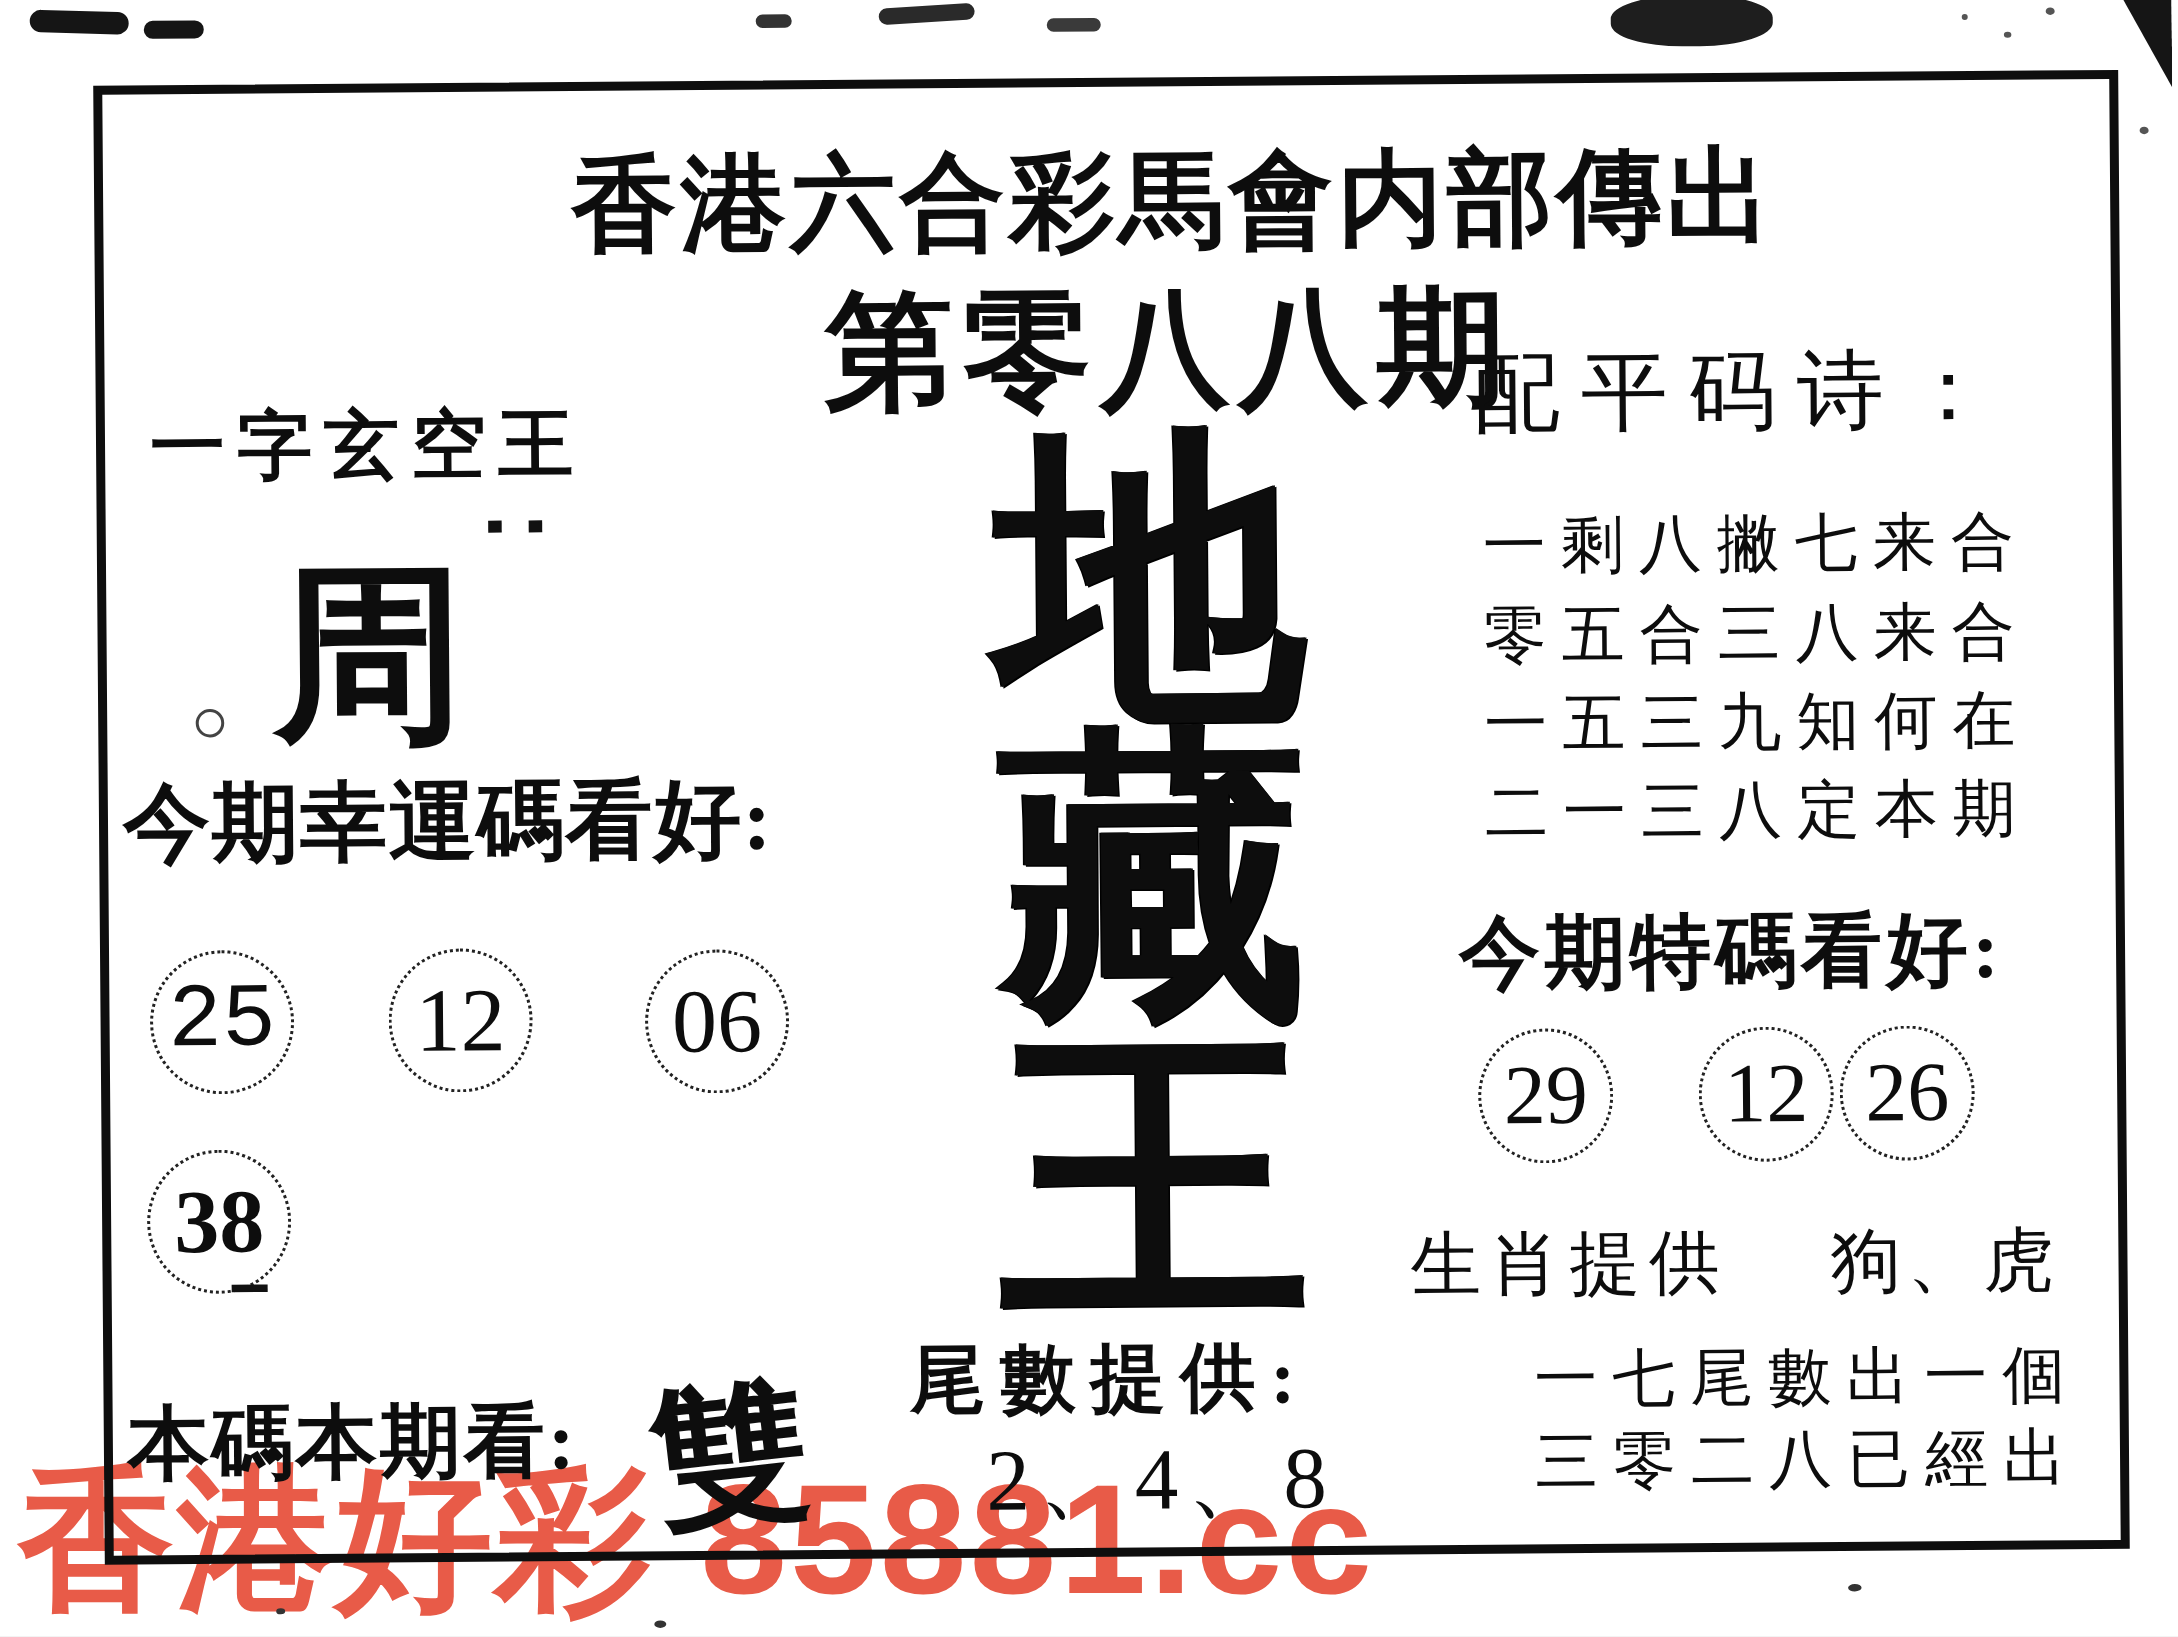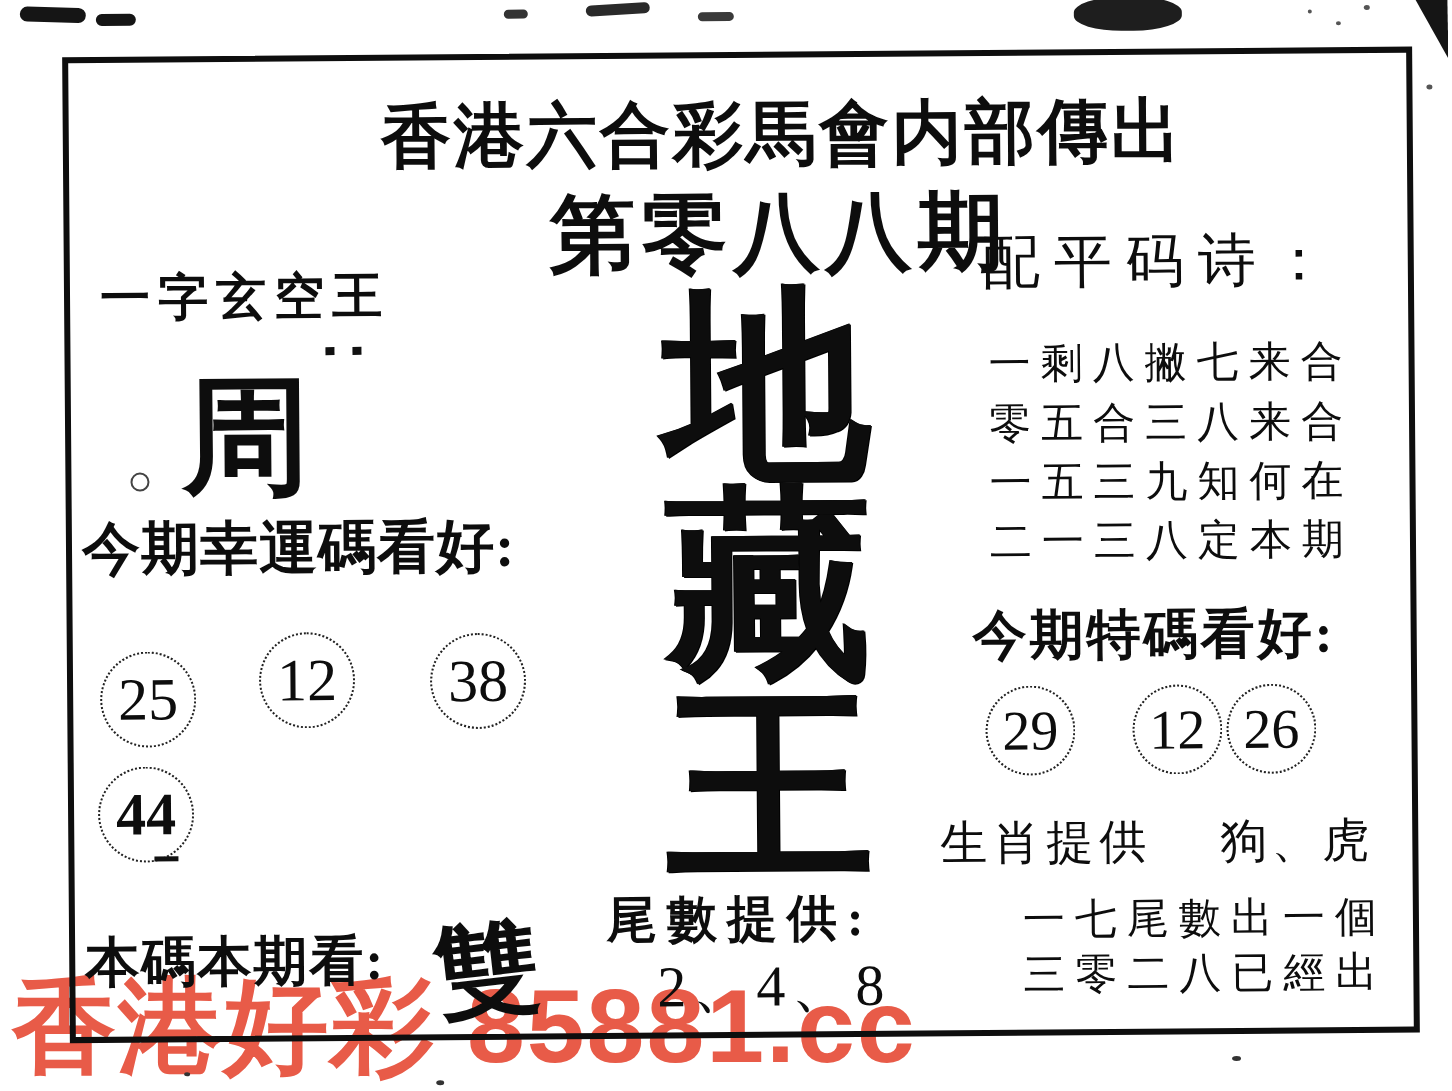--- a/index.html
+++ b/index.html
@@ -27,21 +27,21 @@
   
   .series-title{left:102px;top:260px;font-size:50px;letter-spacing:8px;font-weight:bold;}
   .big-char{left:183px;top:348px;font-size:128px;font-weight:bold;}
   .bc-dot{position:absolute;width:9px;height:8px;background:#111;}
   .lucky-title{left:82px;top:506px;font-size:58px;font-weight:bold;letter-spacing:1px;}
   .num-circle{
     position:absolute;width:92px;height:92px;border:2px dotted #222;border-radius:50%;
     display:flex;align-items:center;justify-content:center;
     font-size:60px;font-family:"Liberation Serif","DejaVu Serif",serif;
   }
-  .lucky .num-circle:nth-child(1){left:99px;top:647px;}
+  .lucky .num-circle:nth-child(1){left:99px;top:629px;font-family:Liberation Mono, monospace;}
   .lucky .num-circle:nth-child(2){left:258px;top:629px;}
   .lucky .num-circle:nth-child(3){left:429px;top:631px;}
   .lucky .num-circle:nth-child(4){left:96px;top:762px;font-weight:bold;}
   .lucky .num-circle:nth-child(5){left:250px;top:762px;font-weight:bold;font-style:italic;}
   .lucky .num-circle:nth-child(6){left:428px;top:760px;font-weight:bold;}
   .underline06{position:absolute;left:152px;top:852px;width:24px;height:5px;background:#111;}
   .noise-ring{position:absolute;left:131px;top:468px;width:15px;height:15px;border:2px solid #444;border-radius:50%;}
   
   .main-chars{
     position:absolute;left:608px;top:288px;width:320px;
@@ -88,22 +88,22 @@
     <div class="abs series-title">一字玄空王</div>
     <div class="abs big-char">周</div>
     <span class="bc-dot" style="left:327px;top:344px;"></span>
     <span class="bc-dot" style="left:354px;top:344px;"></span>
     <span class="noise-ring"></span>
 
     <div class="abs lucky-title">今期幸運碼看好:</div>
     <div class="lucky">
       <span class="num-circle">25</span>
       <span class="num-circle">12</span>
+      <span class="num-circle">06</span>
       <span class="num-circle">38</span>
-      <span class="num-circle">44</span>
     </div>
     <span class="underline06"></span>
 
     <div class="main-chars">
       <span>地</span>
       <span>藏</span>
       <span>王</span>
     </div>
 
     <div class="abs poem-title">配平码诗：</div>

